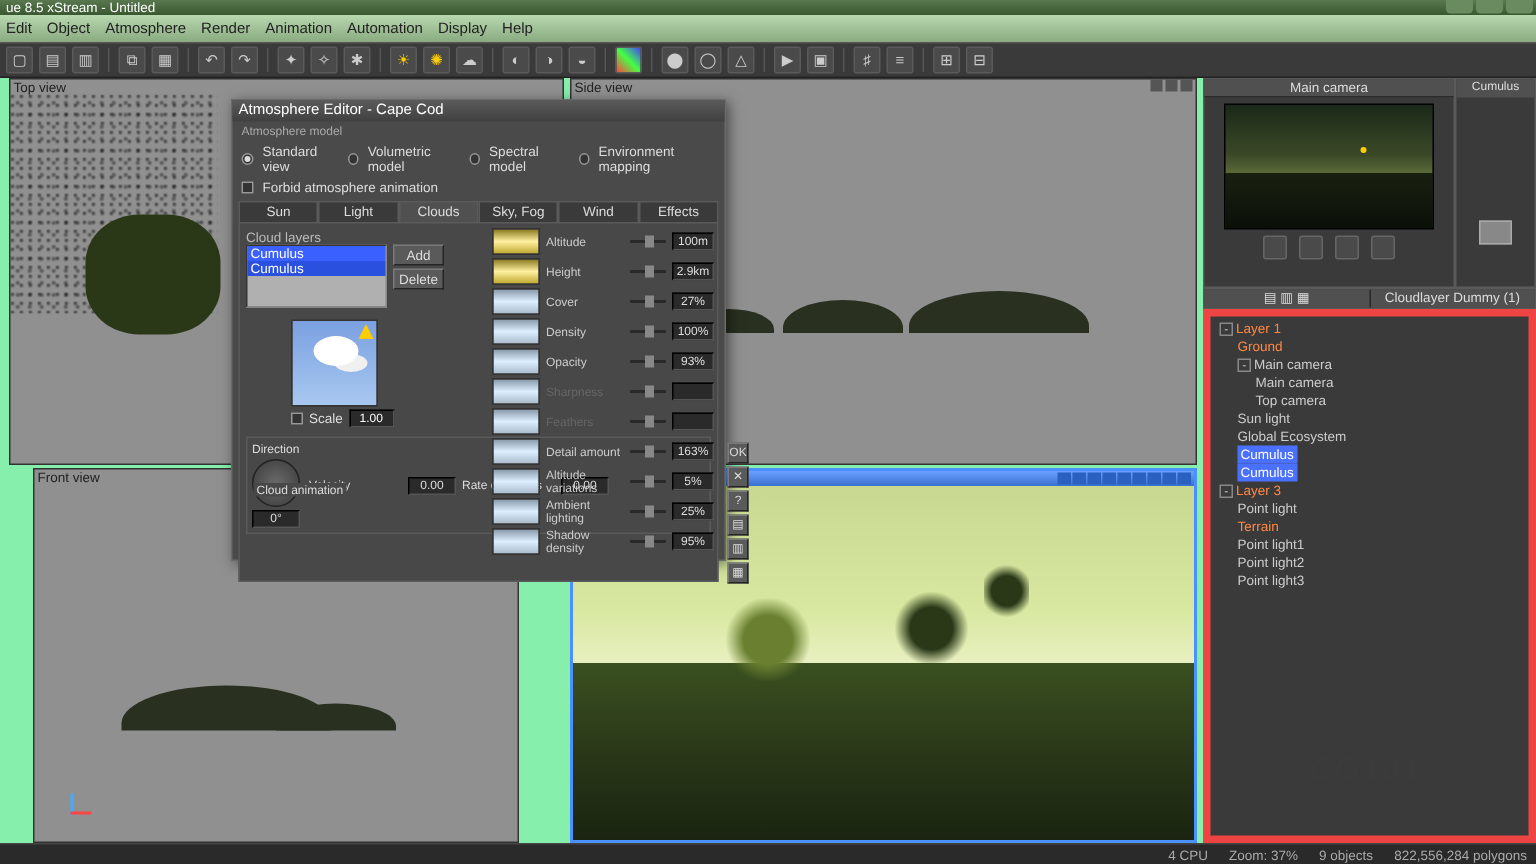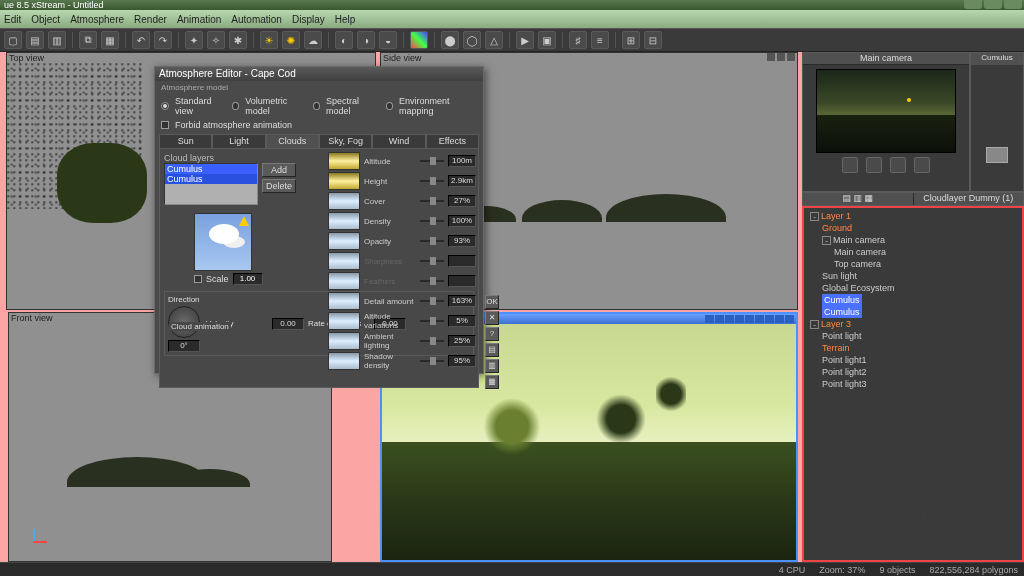--- a/index.html
+++ b/index.html
@@ -15,26 +15,26 @@
 .menubar { height: 18px; background: linear-gradient(#b8d8b0,#8aaa80); display: flex; align-items: center; padding: 0 4px; gap: 10px; font-size: 10px; color: #222; }
 .menubar span { cursor: default; }
 
 
 .maintoolbar { height: 24px; background: #3a3a3a; border-top: 1px solid #555; border-bottom: 1px solid #222; display: flex; align-items: center; padding: 0 4px; gap: 4px; }
 .tb-btn { width: 18px; height: 18px; background: #4a4a4a; border: 1px solid #5a5a5a; border-radius: 2px; display: flex; align-items: center; justify-content: center; }
 .tb-btn.sm-icon { font-size: 10px; color: #ccc; }
 .tb-sep { width: 1px; height: 16px; background: #555; margin: 0 2px; }
 
 
-.workspace { position: absolute; top: 52px; left: 0; right: 0; bottom: 14px; background: #fca5a5; }
+.workspace { position: absolute; top: 52px; left: 0; right: 0; bottom: 14px; background: #86efac; }
 
 .vp { position: absolute; background: #909090; border: 1px solid #333; }
 .vp-top { left: 6px; top: 0; width: 370px; height: 258px; }
 .vp-side { left: 380px; top: 0; width: 418px; height: 258px; }
-.vp-front { left: 8px; top: 260px; width: 324px; height: 250px; }
+.vp-front { left: 22px; top: 260px; width: 324px; height: 250px; }
 .vp-main { left: 380px; top: 260px; width: 418px; height: 250px; border: 2px solid #4a90ff; }
 .vp-label { position: absolute; top: 0; left: 2px; font-size: 9px; color: #222; }
 .vp-icons { position: absolute; top: 0; right: 2px; display: flex; gap: 2px; }
 .vp-icons span { width: 8px; height: 8px; background: #555; font-size: 7px; }
 
 .main-title { height: 10px; background: linear-gradient(#6aa0ff,#3a70d0); width: 100%; display: flex; justify-content: flex-end; padding-right: 2px; align-items: center; }
 .main-title span { width: 9px; height: 8px; background: #2a60c0; margin-left: 1px; }
 
 
 .terrain-sketch { position: absolute; height: 10%; bottom: 34%; left: 10%; right: 10%; }
@@ -52,21 +52,21 @@
 .camera-ctrls div { width: 16px; height: 16px; border: 1px solid #666; border-radius: 2px; background: #4a4a4a; }
 
 .right-sub { position: absolute; right: 0; top: 0; width: 54px; height: 140px; background: #3a3a3a; border: 1px solid #5a5a5a; }
 .right-sub .hdr { height: 12px; background: #505050; text-align: center; font-size: 8px; color: #ddd; }
 .right-sub .sq { width: 22px; height: 16px; background: #888; border: 1px solid #aaa; margin: 82px auto 0; }
 
 .layer-panel { position: absolute; top: 140px; left: 0; right: 0; height: 14px; background: #3a3a3a; border: 1px solid #5a5a5a; display: flex; }
 .layer-panel .l { flex: 1; font-size: 9px; text-align: center; background: #505050; }
 .layer-panel .r { flex: 1; font-size: 9px; text-align: center; background: #505050; border-left: 1px solid #2a2a2a; }
 
-.tree-panel { position: absolute; top: 154px; left: 0; right: 0; bottom: 0; background: #3a3a3a; border: 2px solid #ef4444; padding: 2px 4px; font-size: 9px; color: #ccc; line-height: 12px; overflow: hidden; }
+.tree-panel { position: absolute; top: 154px; left: 0; right: 0; bottom: 0; background: #3a3a3a; border: 5px solid #ef4444; padding: 2px 4px; font-size: 9px; color: #ccc; line-height: 12px; overflow: hidden; }
 .tree-panel .node { white-space: nowrap; }
 .tree-panel .i0 { padding-left: 2px; }
 .tree-panel .i1 { padding-left: 14px; }
 .tree-panel .i2 { padding-left: 26px; }
 .tree-panel .sel { background: #4a70ff; color: #fff; display: inline-block; padding: 0 2px; }
 .tree-panel .orange { color: #ff8844; }
 .tree-panel .exp { display: inline-block; width: 9px; height: 9px; border: 1px solid #888; text-align: center; line-height: 7px; font-size: 8px; margin-right: 2px; color: #ccc; }
 
 
 .atmos { position: absolute; left: 154px; top: 14px; width: 330px; height: 308px; background: #4a4a4a; border: 1px solid #6a6a6a; box-shadow: 2px 2px 8px rgba(0,0,0,.5); z-index: 50; font-size: 9px; color: #ddd; }

